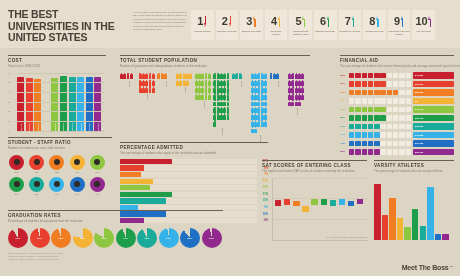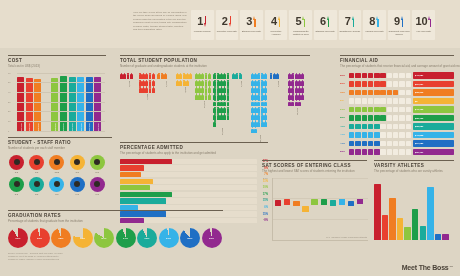--- a/index.html
+++ b/index.html
@@ -139,20 +139,23 @@
   #logo-text{font-weight:bold;font-size:7px;color:#4a4238;letter-spacing:-.2px;}
   #logo-tm{font-size:2.4px;color:#4a4238;align-self:flex-start;margin-top:1px;}
 </style>
 </head>
 <body>
 
 <div id="page">
 
   <div id="header-band"></div>
 
+  <div id="title-box">
+    <div id="main-title">THE BEST UNIVERSITIES IN THE UNITED STATES</div>
+  </div>
 
   <div id="intro">Here we take a look at the Top 10 Universities in the US for 2013 as ranked by Forbes. Each year Forbes ranks the universities in the US from the academic point of view, taking into consideration average costs, teacher-student ratio, facilities and their graduation rates.</div>
 
   <div id="rank-row">
       <div class="rank-card">
         <div class="rank-top">
           <div class="rank-num">1</div>
           <div class="rank-arrow down">
             <div class="shaft" style="background: rgb(200, 32, 46);"></div>
             <div class="head" style="border-top-color: rgb(200, 32, 46);"></div>

